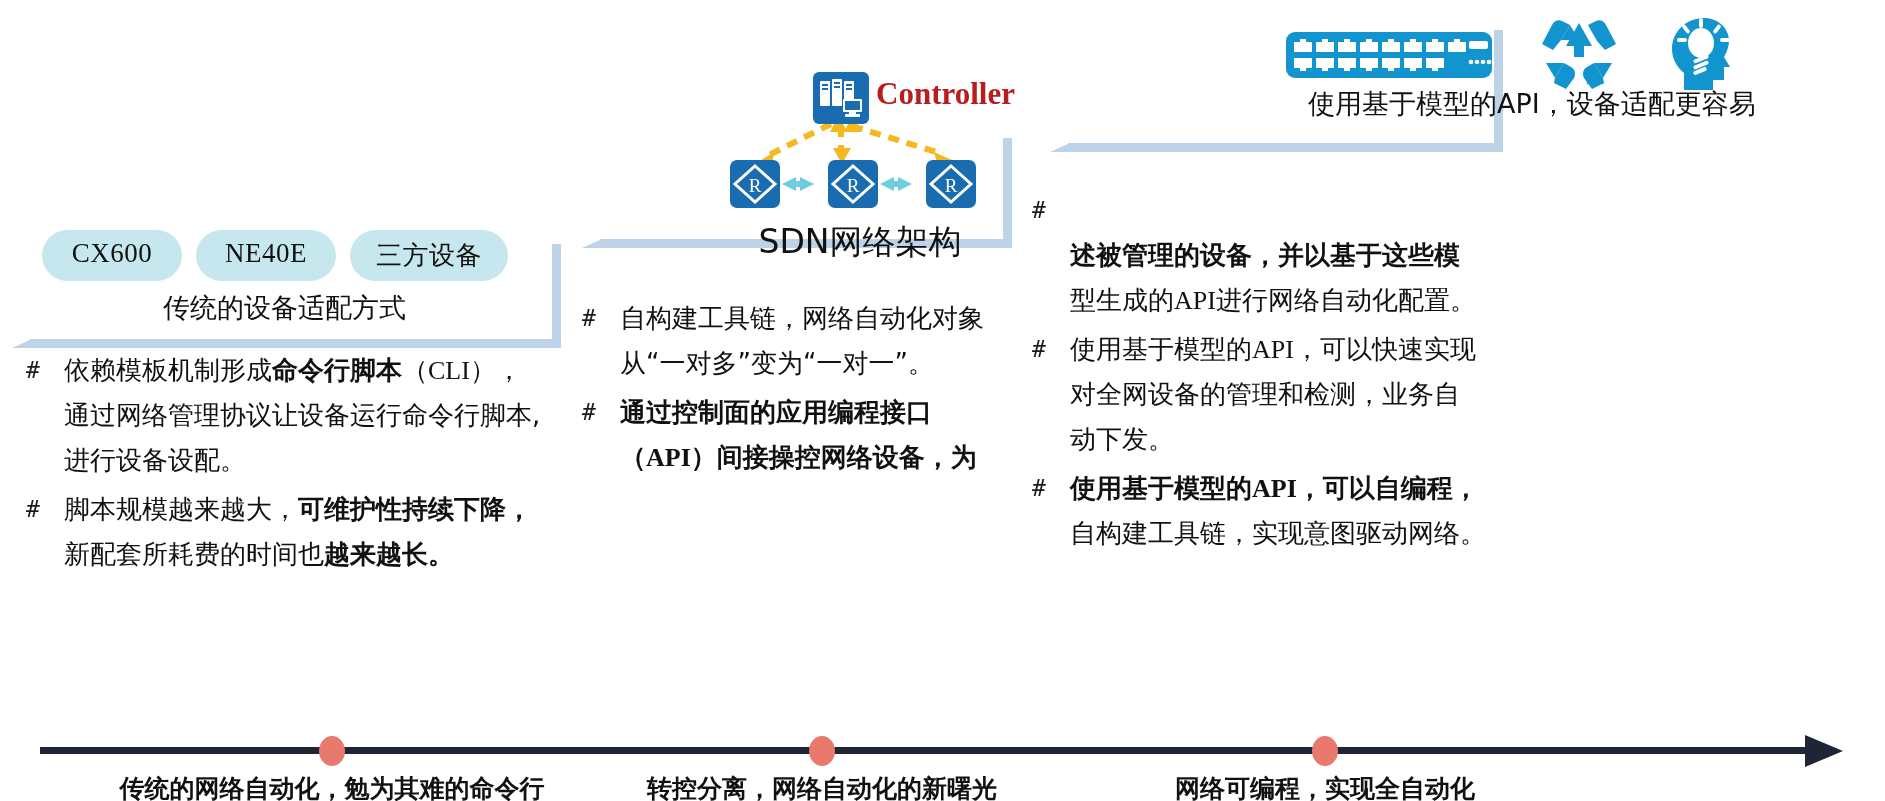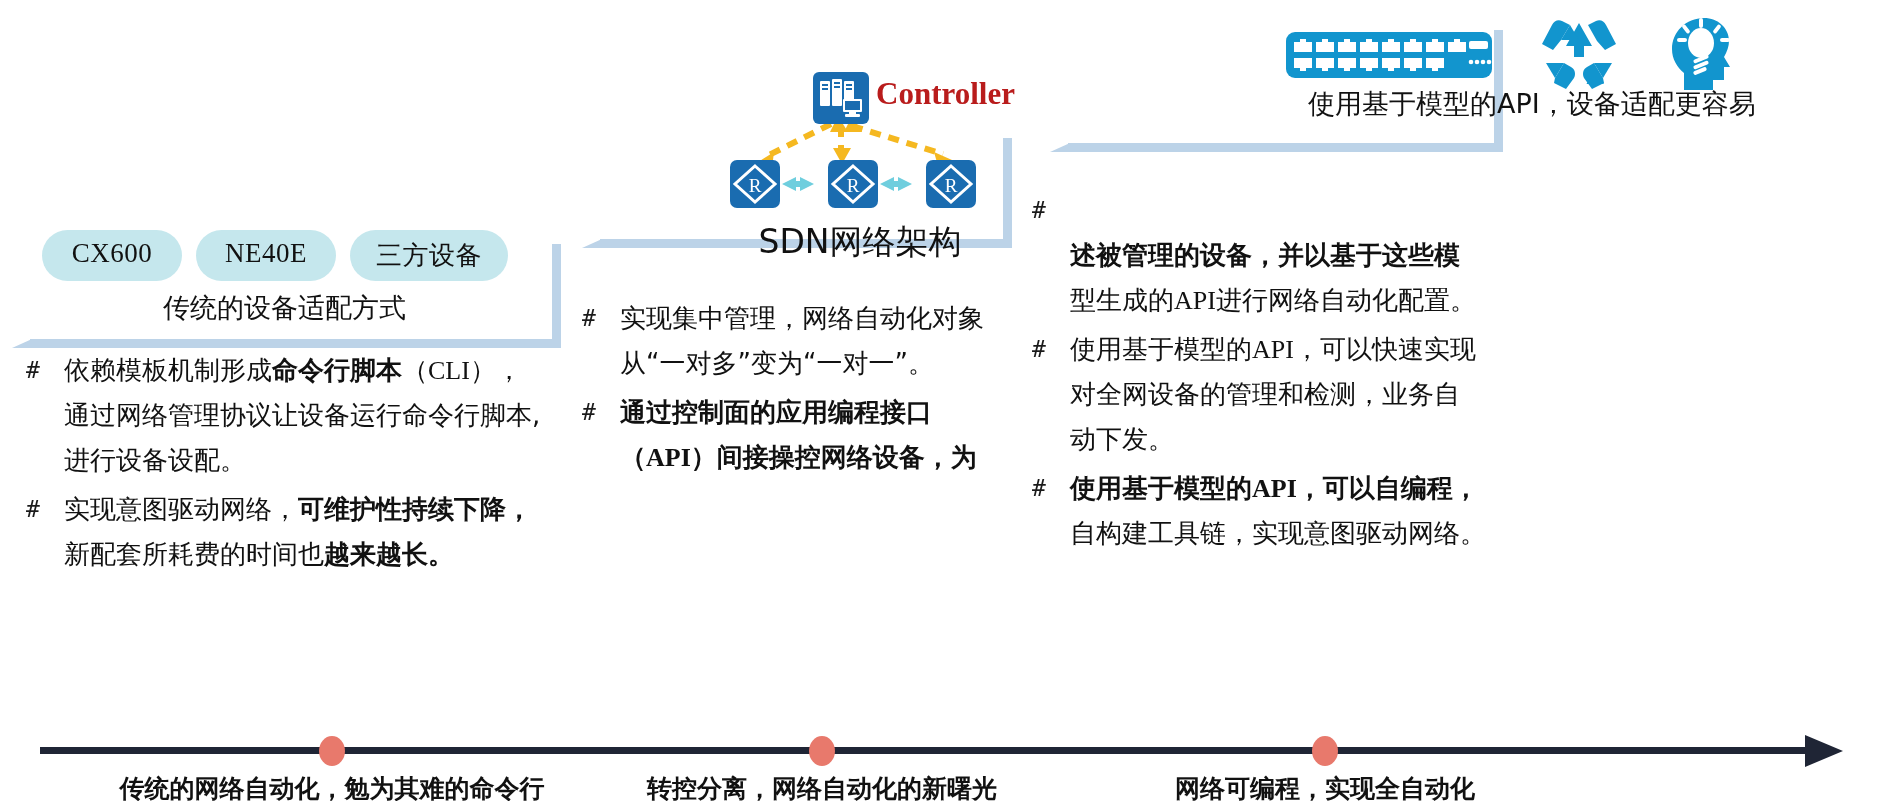--- a/index.html
+++ b/index.html
@@ -141,21 +141,21 @@
       <div class="btext">
         <span>依赖模板机制形成</span><b>命令行脚本</b><span>（</span><span class="sans-en">CLI</span><span>），</span><br>
         <span>通过网络管理协议让设备运行命令行脚本,</span><br>
         <span>进行设备设配。</span>
       </div>
     </div>
 
     <div class="bul">
       <div class="hash">#</div>
       <div class="btext">
-        <span>实现意图驱动网络，</span><b>可维护性持续下降，</b><br>
+        <span>脚本规模越来越大，</span><b>可维护性持续下降，</b><br>
         <span>新配套所耗费的时间也</span><b>越来越长。</b>
       </div>
     </div>
   </div>
 
   <div>
     <div style="position:absolute;left:1003px;top:138px;width:9px;height:110px;background:#bcd3e8;"></div>
     <div style="position:absolute;left:600px;top:239px;width:412px;height:9px;background:#bcd3e8;"></div>
     <div style="position:absolute;left:582px;top:239px;width:0;height:0;border-top:9px solid transparent;border-right:20px solid #bcd3e8;"></div>
   </div>
@@ -229,21 +229,21 @@
     </div>
 
     <div class="sdn-cap">SDN网络架构</div>
   </div>
 
   <div class="bullets" style="left:578px; top:296px; width:440px;">
 
     <div class="bul">
       <div class="hash">#</div>
       <div class="btext">
-        <span>实现集中管理，网络自动化对象</span><br>
+        <span>自构建工具链，网络自动化对象</span><br>
         <span>从“一对多”变为“一对一”。</span>
       </div>
     </div>
 
     <div class="bul">
       <div class="hash">#</div>
       <div class="btext">
         <b>通过控制面的应用编程接口</b><br>
         <b>（<span class="sans-en">API</span>）间接操控网络设备，为</b><br>
       </div>

